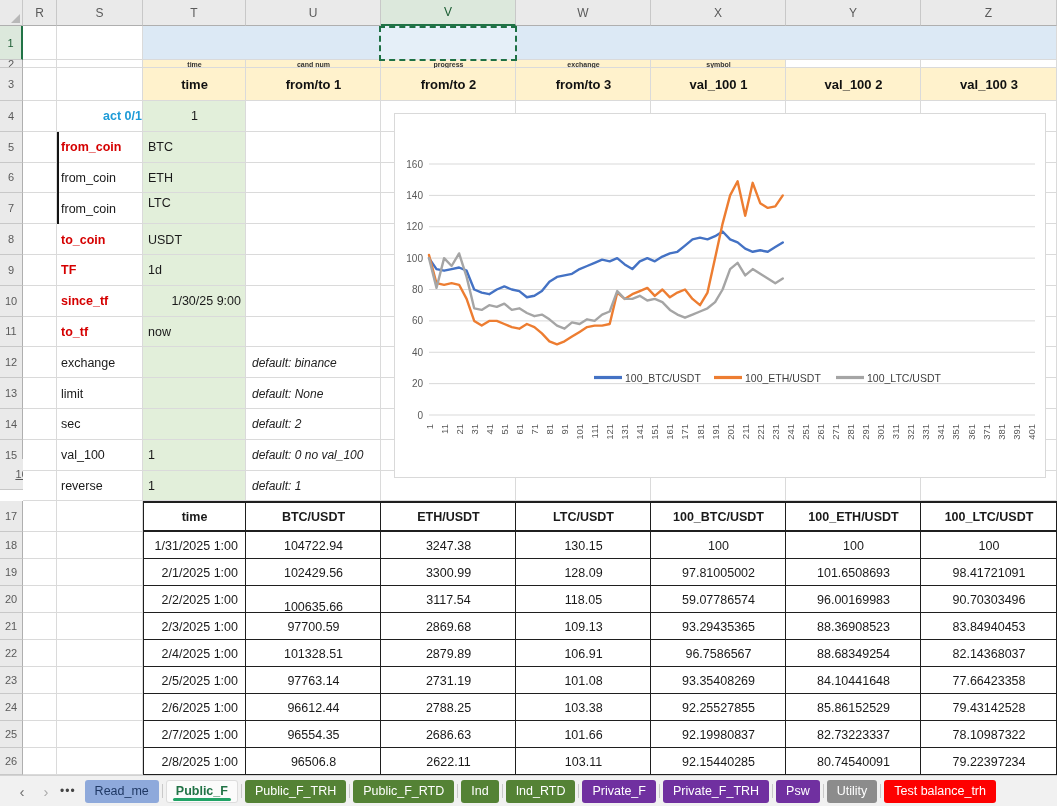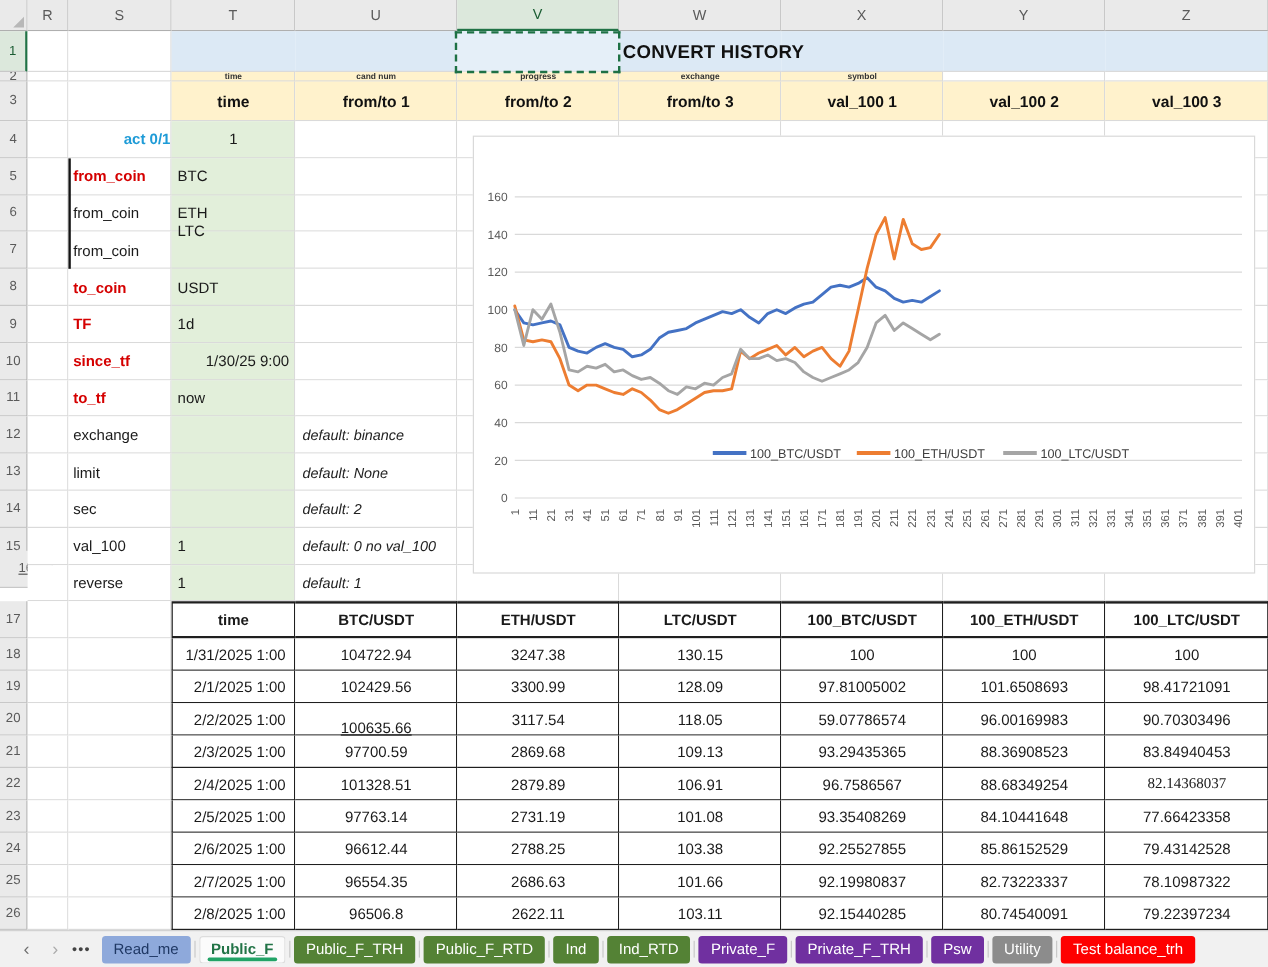--- a/index.html
+++ b/index.html
@@ -364,21 +364,21 @@
       <div class="ovl hdr3" style="left: 651px; top: 68px; width: 135px; height: 33px;">val_100 1</div>
       <div class="ovl hdr3" style="left: 786px; top: 68px; width: 135px; height: 33px;">val_100 2</div>
       <div class="ovl hdr3" style="left: 921px; top: 68px; width: 136px; height: 33px;">val_100 3</div>
       <div class="ovl form-label blue" style="left: 57px; top: 101px; width: 86px; height: 30.8px;">act 0/1</div>
       <div class="ovl form-value" style="left: 143px; top: 101px; width: 103px; height: 30.8px; justify-content: center;">1</div>
       <div class="ovl form-label red-bold" style="left: 57px; top: 131.8px; width: 86px; height: 30.8px;">from_coin</div>
       <div class="ovl form-value" style="left: 143px; top: 131.8px; width: 103px; height: 30.8px;">BTC</div>
       <div class="ovl form-label" style="left: 57px; top: 162.6px; width: 86px; height: 30.8px;">from_coin</div>
       <div class="ovl form-value" style="left: 143px; top: 162.6px; width: 103px; height: 30.8px;">ETH</div>
       <div class="ovl form-label" style="left: 57px; top: 193.4px; width: 86px; height: 30.8px;">from_coin</div>
-      <div class="ovl form-value" style="left: 143px; top: 178px; width: 103px; height: 30.8px;">LTC</div>
+      <div class="ovl form-value" style="left: 143px; top: 188px; width: 103px; height: 30.8px;">LTC</div>
       <div class="ovl form-label red-bold" style="left: 57px; top: 224.2px; width: 86px; height: 30.8px;">to_coin</div>
       <div class="ovl form-value" style="left: 143px; top: 224.2px; width: 103px; height: 30.8px;">USDT</div>
       <div class="ovl form-label red-bold" style="left: 57px; top: 255px; width: 86px; height: 30.8px;">TF</div>
       <div class="ovl form-value" style="left: 143px; top: 255px; width: 103px; height: 30.8px;">1d</div>
       <div class="ovl form-label red-bold" style="left: 57px; top: 285.8px; width: 86px; height: 30.8px;">since_tf</div>
       <div class="ovl form-value" style="left: 143px; top: 285.8px; width: 103px; height: 30.8px; justify-content: flex-end;">1/30/25 9:00</div>
       <div class="ovl form-label red-bold" style="left: 57px; top: 316.6px; width: 86px; height: 30.8px;">to_tf</div>
       <div class="ovl form-value" style="left: 143px; top: 316.6px; width: 103px; height: 30.8px;">now</div>
       <div class="ovl form-label" style="left: 57px; top: 347.4px; width: 86px; height: 30.8px;">exchange</div>
       <div class="ovl form-value" style="left: 143px; top: 347.4px; width: 103px; height: 30.8px;"></div>
@@ -429,21 +429,21 @@
       <div class="ovl tbl-cell" style="left: 516px; top: 613.4px; width: 135px; height: 27px;">109.13</div>
       <div class="ovl tbl-cell" style="left: 651px; top: 613.4px; width: 135px; height: 27px;">93.29435365</div>
       <div class="ovl tbl-cell" style="left: 786px; top: 613.4px; width: 135px; height: 27px;">88.36908523</div>
       <div class="ovl tbl-cell" style="left: 921px; top: 613.4px; width: 136px; height: 27px;">83.84940453</div>
       <div class="ovl tbl-cell right" style="left: 143px; top: 640.4px; width: 103px; height: 27px;">2/4/2025 1:00</div>
       <div class="ovl tbl-cell" style="left: 246px; top: 640.4px; width: 135px; height: 27px;">101328.51</div>
       <div class="ovl tbl-cell" style="left: 381px; top: 640.4px; width: 135px; height: 27px;">2879.89</div>
       <div class="ovl tbl-cell" style="left: 516px; top: 640.4px; width: 135px; height: 27px;">106.91</div>
       <div class="ovl tbl-cell" style="left: 651px; top: 640.4px; width: 135px; height: 27px;">96.7586567</div>
       <div class="ovl tbl-cell" style="left: 786px; top: 640.4px; width: 135px; height: 27px;">88.68349254</div>
-      <div class="ovl tbl-cell" style="left: 921px; top: 640.4px; width: 136px; height: 27px; font-family: Liberation Serif, serif;">82.14368037</div>
+      <div class="ovl tbl-cell" style="left: 921px; top: 640.4px; width: 136px; height: 27px;">82.14368037</div>
       <div class="ovl tbl-cell right" style="left: 143px; top: 667.4px; width: 103px; height: 27px;">2/5/2025 1:00</div>
       <div class="ovl tbl-cell" style="left: 246px; top: 667.4px; width: 135px; height: 27px;">97763.14</div>
       <div class="ovl tbl-cell" style="left: 381px; top: 667.4px; width: 135px; height: 27px;">2731.19</div>
       <div class="ovl tbl-cell" style="left: 516px; top: 667.4px; width: 135px; height: 27px;">101.08</div>
       <div class="ovl tbl-cell" style="left: 651px; top: 667.4px; width: 135px; height: 27px;">93.35408269</div>
       <div class="ovl tbl-cell" style="left: 786px; top: 667.4px; width: 135px; height: 27px;">84.10441648</div>
       <div class="ovl tbl-cell" style="left: 921px; top: 667.4px; width: 136px; height: 27px;">77.66423358</div>
       <div class="ovl tbl-cell right" style="left: 143px; top: 694.4px; width: 103px; height: 27px;">2/6/2025 1:00</div>
       <div class="ovl tbl-cell" style="left: 246px; top: 694.4px; width: 135px; height: 27px;">96612.44</div>
       <div class="ovl tbl-cell" style="left: 381px; top: 694.4px; width: 135px; height: 27px;">2788.25</div>
@@ -459,21 +459,20 @@
       <div class="ovl tbl-cell" style="left: 786px; top: 721.4px; width: 135px; height: 27px;">82.73223337</div>
       <div class="ovl tbl-cell" style="left: 921px; top: 721.4px; width: 136px; height: 27px;">78.10987322</div>
       <div class="ovl tbl-cell right" style="left: 143px; top: 748.4px; width: 103px; height: 27px;">2/8/2025 1:00</div>
       <div class="ovl tbl-cell" style="left: 246px; top: 748.4px; width: 135px; height: 27px;">96506.8</div>
       <div class="ovl tbl-cell" style="left: 381px; top: 748.4px; width: 135px; height: 27px;">2622.11</div>
       <div class="ovl tbl-cell" style="left: 516px; top: 748.4px; width: 135px; height: 27px;">103.11</div>
       <div class="ovl tbl-cell" style="left: 651px; top: 748.4px; width: 135px; height: 27px;">92.15440285</div>
       <div class="ovl tbl-cell" style="left: 786px; top: 748.4px; width: 135px; height: 27px;">80.74540091</div>
       <div class="ovl tbl-cell" style="left: 921px; top: 748.4px; width: 136px; height: 27px;">79.22397234</div>
     </div>
-  <div class="ovl" id="banner">CONVERT HISTORY</div>
   <div id="tick-line"></div>
   <div id="chart">
     <svg id="chart-svg" width="650" height="363" viewBox="0 0 650 363">
         <line x1="34" x2="640" y1="301" y2="301" stroke="#D9D9D9" stroke-width="1"></line>
         <text x="28" y="304.5" text-anchor="end" font-size="10" fill="#595959" font-family="Liberation Sans, sans-serif">0</text>
         <line x1="34" x2="640" y1="269.625" y2="269.625" stroke="#D9D9D9" stroke-width="1"></line>
         <text x="28" y="273.125" text-anchor="end" font-size="10" fill="#595959" font-family="Liberation Sans, sans-serif">20</text>
         <line x1="34" x2="640" y1="238.25" y2="238.25" stroke="#D9D9D9" stroke-width="1"></line>
         <text x="28" y="241.75" text-anchor="end" font-size="10" fill="#595959" font-family="Liberation Sans, sans-serif">40</text>
         <line x1="34" x2="640" y1="206.875" y2="206.875" stroke="#D9D9D9" stroke-width="1"></line>

